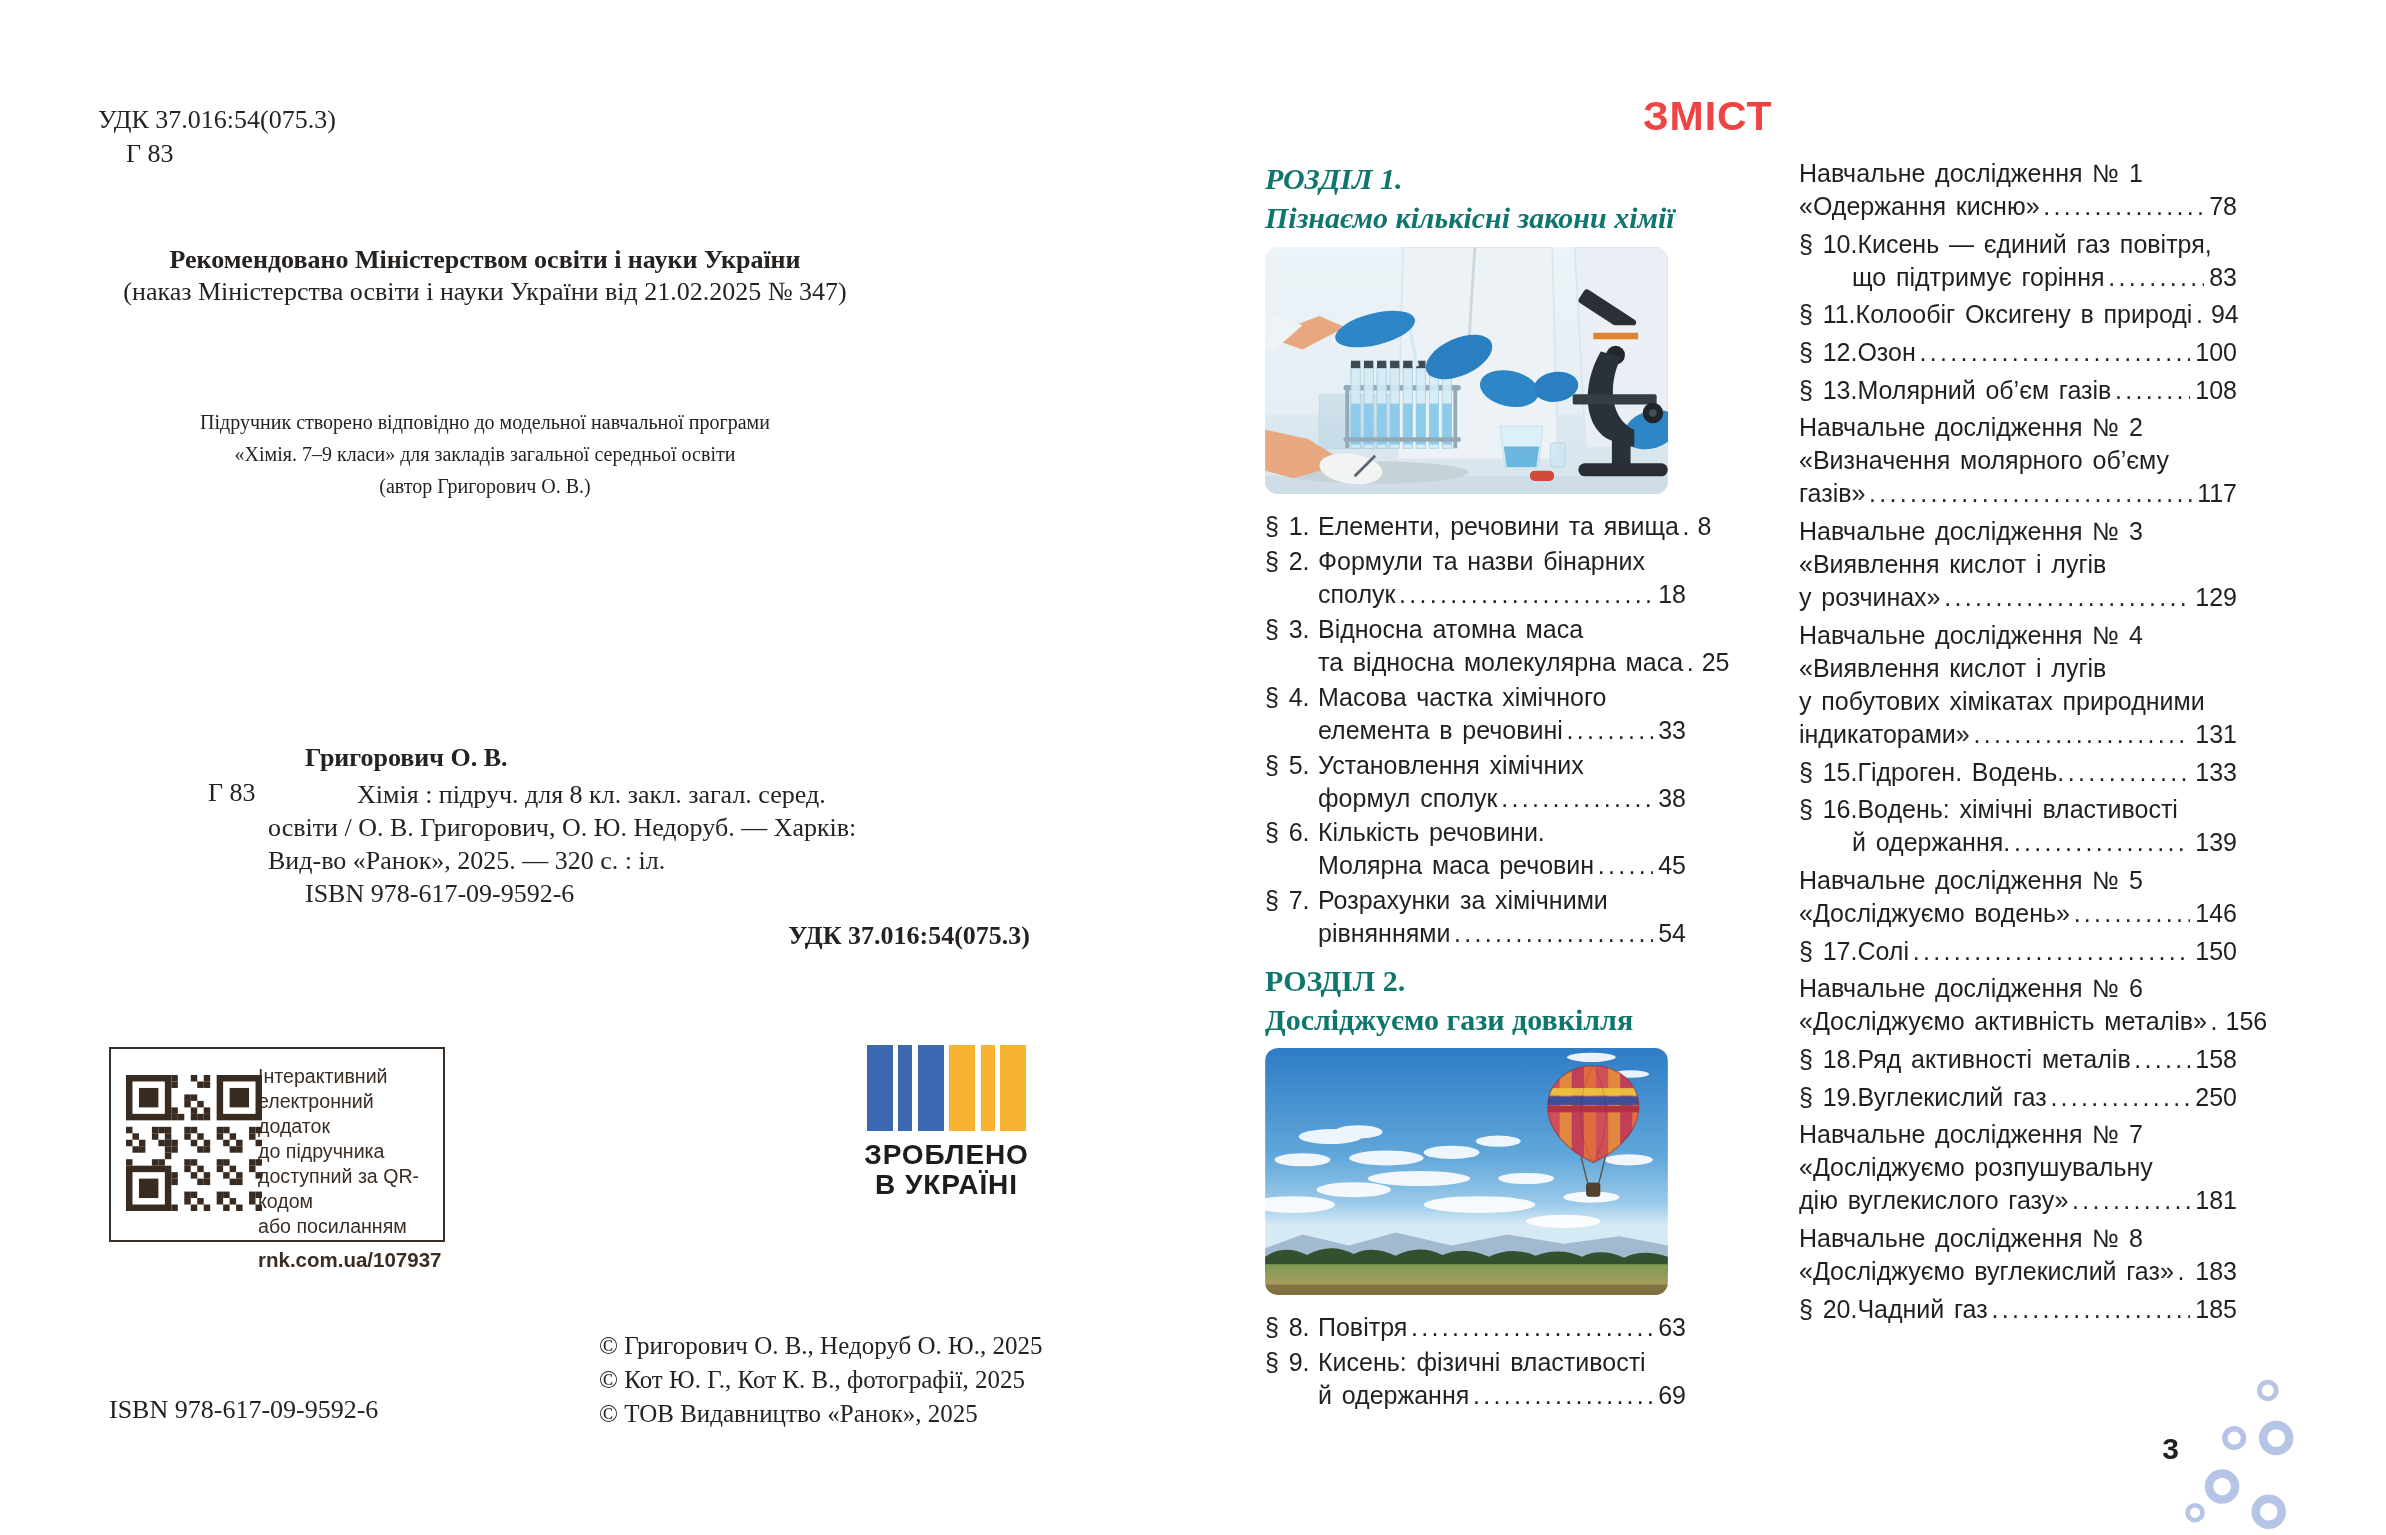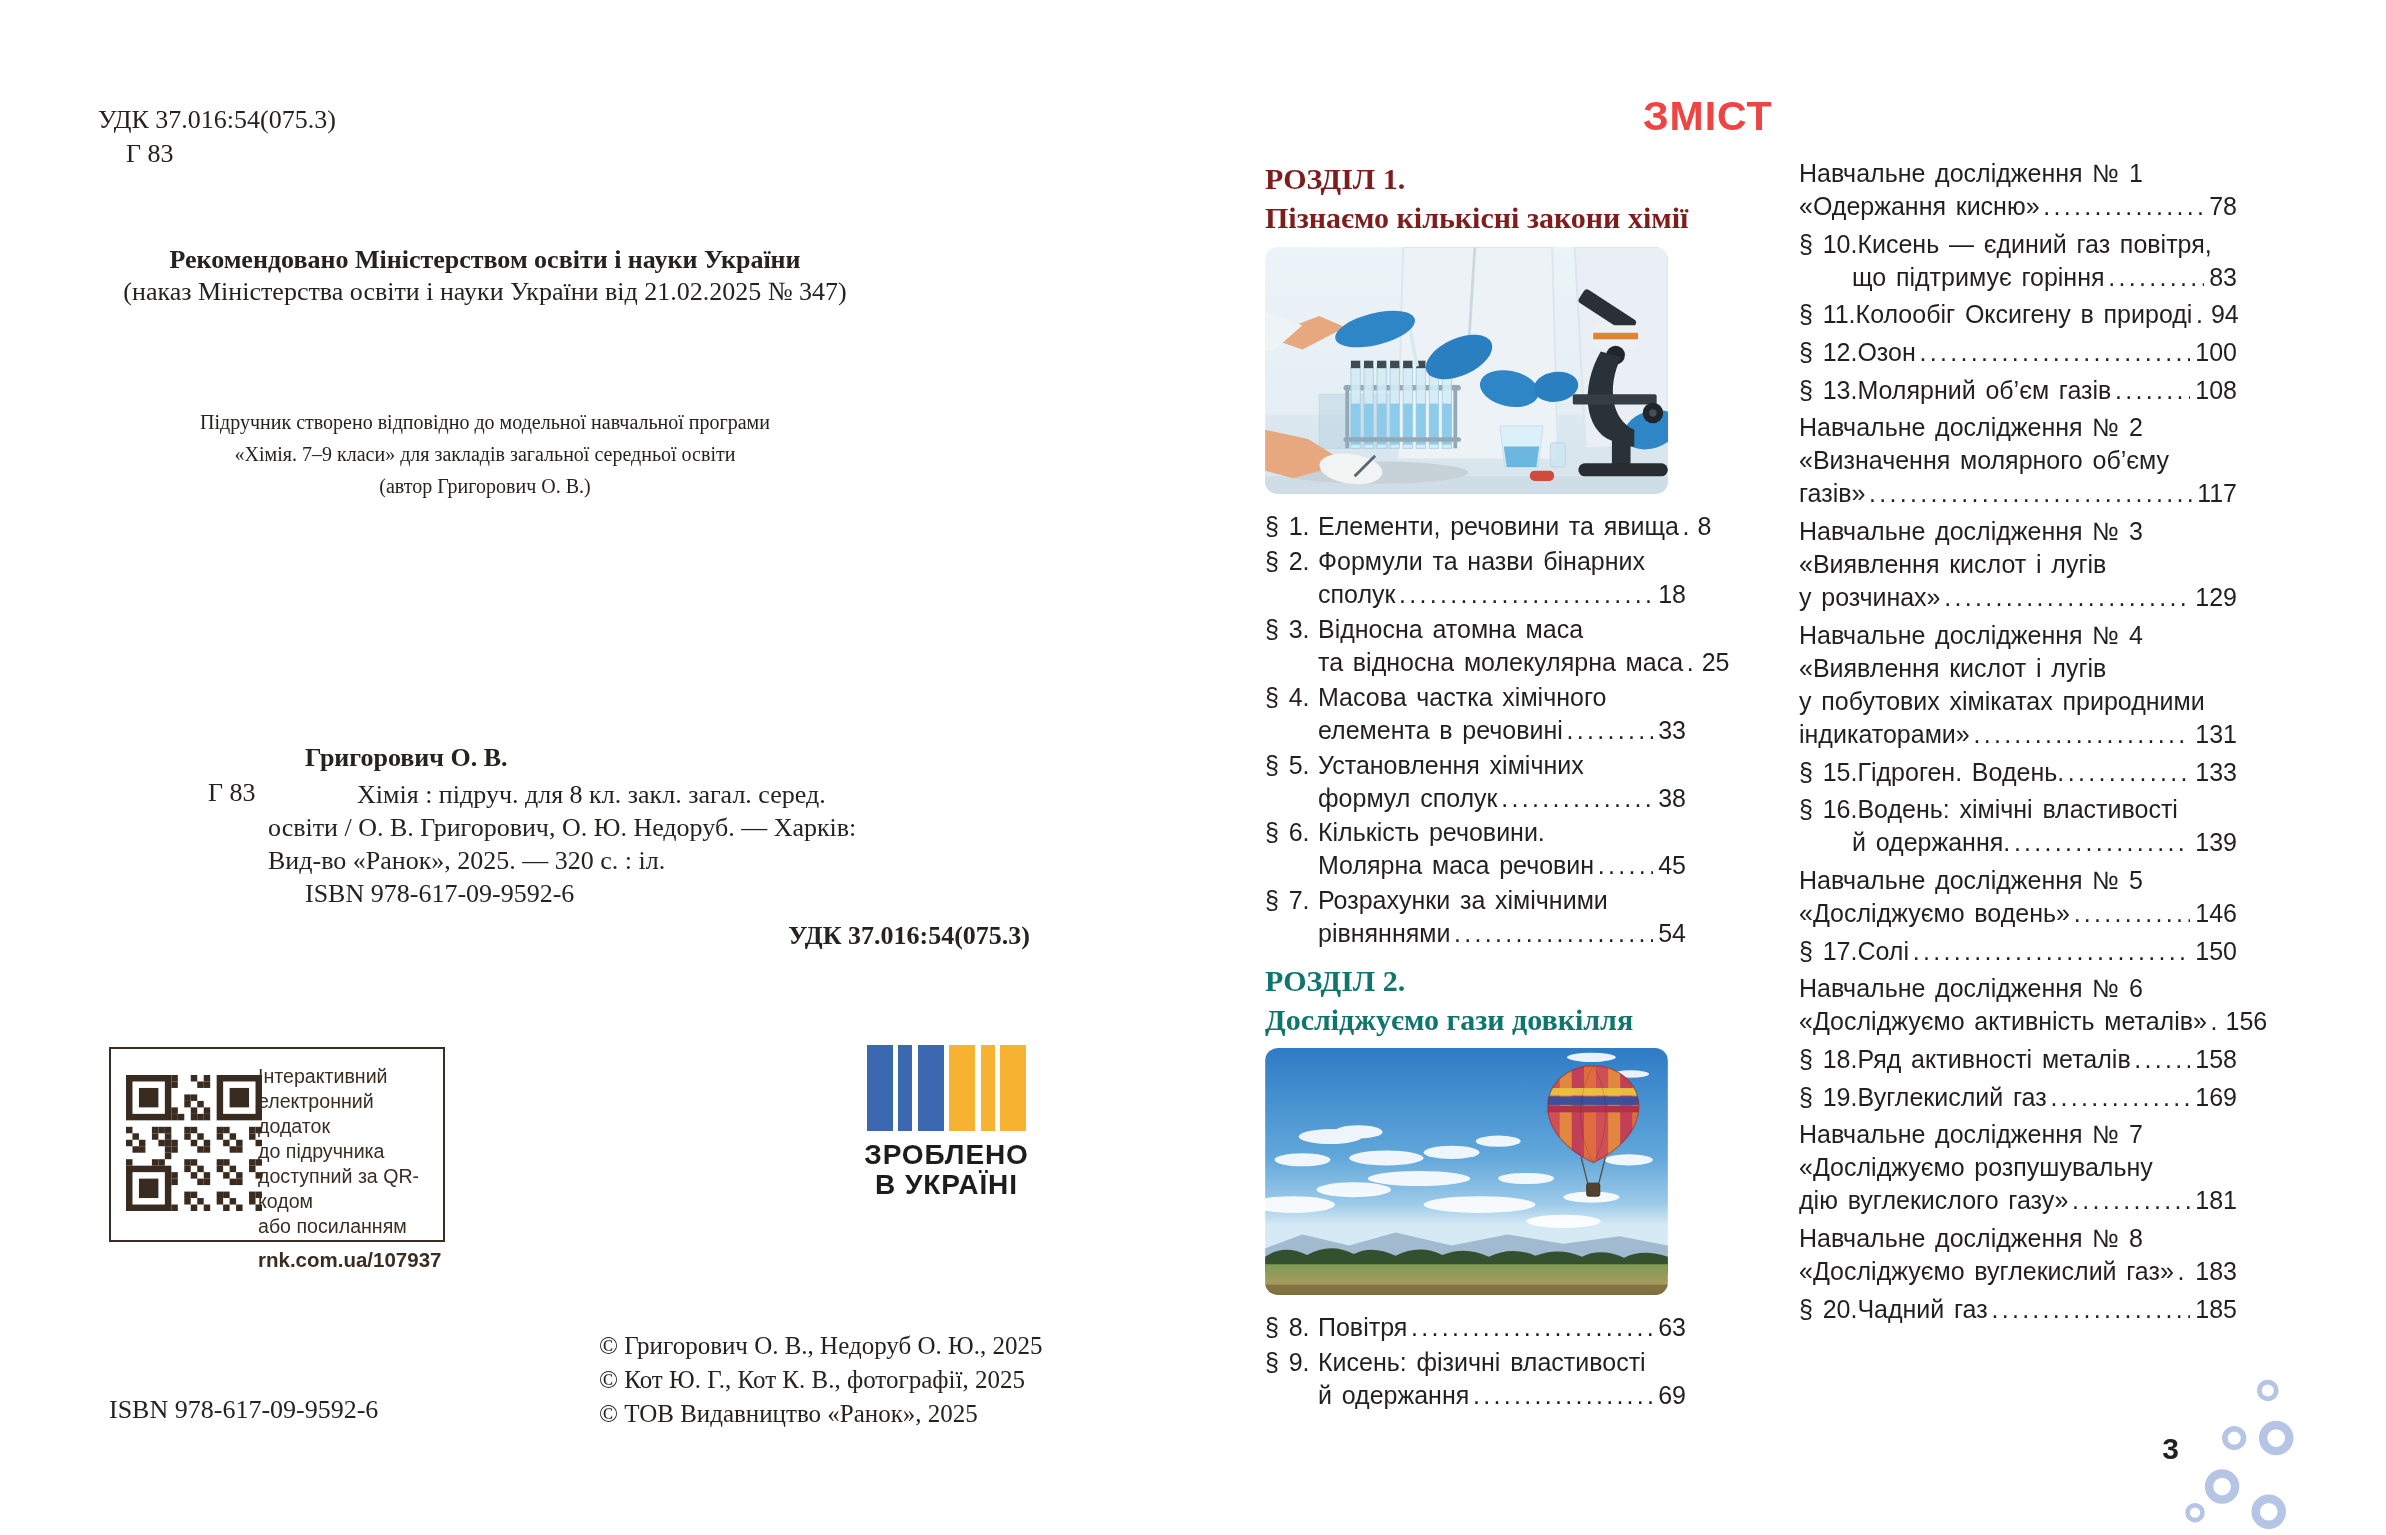--- a/index.html
+++ b/index.html
@@ -226,21 +226,21 @@
 <div class="abs copyright">
   <div>© Григорович О. В., Недоруб О. Ю., 2025</div>
   <div>© Кот Ю. Г., Кот К. В., фотографії, 2025</div>
   <div>© ТОВ Видавництво «Ранок», 2025</div>
 </div>
 
 <div class="abs isbn-bottom">ISBN 978-617-09-9592-6</div>
 
 <div class="abs sans zmist" style="color: #ef4444;">ЗМІСТ</div>
 
-<div class="abs rozdil rozdil1" style="color: #7f1d1d;">
+<div class="abs rozdil rozdil1" style="color: #0f766e; font-style: italic;">
   <div>РОЗДІЛ 1.</div>
   <div>Пізнаємо кількісні закони хімії</div>
 </div>
 
 <div class="photo photo1">
   <svg width="403" height="247" viewBox="0 0 432 265">
     <defs>
       <linearGradient id="labbg" x1="0" y1="0" x2="0" y2="1">
         <stop offset="0" stop-color="#f2f7fa"></stop>
           <stop offset="1" stop-color="#d2e2ec"></stop>
@@ -637,21 +637,21 @@
         <span class="toc-text">Ряд активності металів</span>
         <span class="dots"></span>
         <span class="toc-page">158</span>
       </div>
     </div>
     <div class="toc-entry">
       <div class="toc-line">
         <span class="toc-pre">§ 19.</span>
         <span class="toc-text">Вуглекислий газ</span>
         <span class="dots"></span>
-        <span class="toc-page">169</span>
+        <span class="toc-page">250</span>
       </div>
     </div>
     <div class="toc-entry">
       <div class="toc-line">
         <span class="toc-text">Навчальне дослідження № 7</span>
       </div>
       <div class="toc-line">
         <span class="toc-text">«Досліджуємо розпушувальну</span>
       </div>
       <div class="toc-line">

